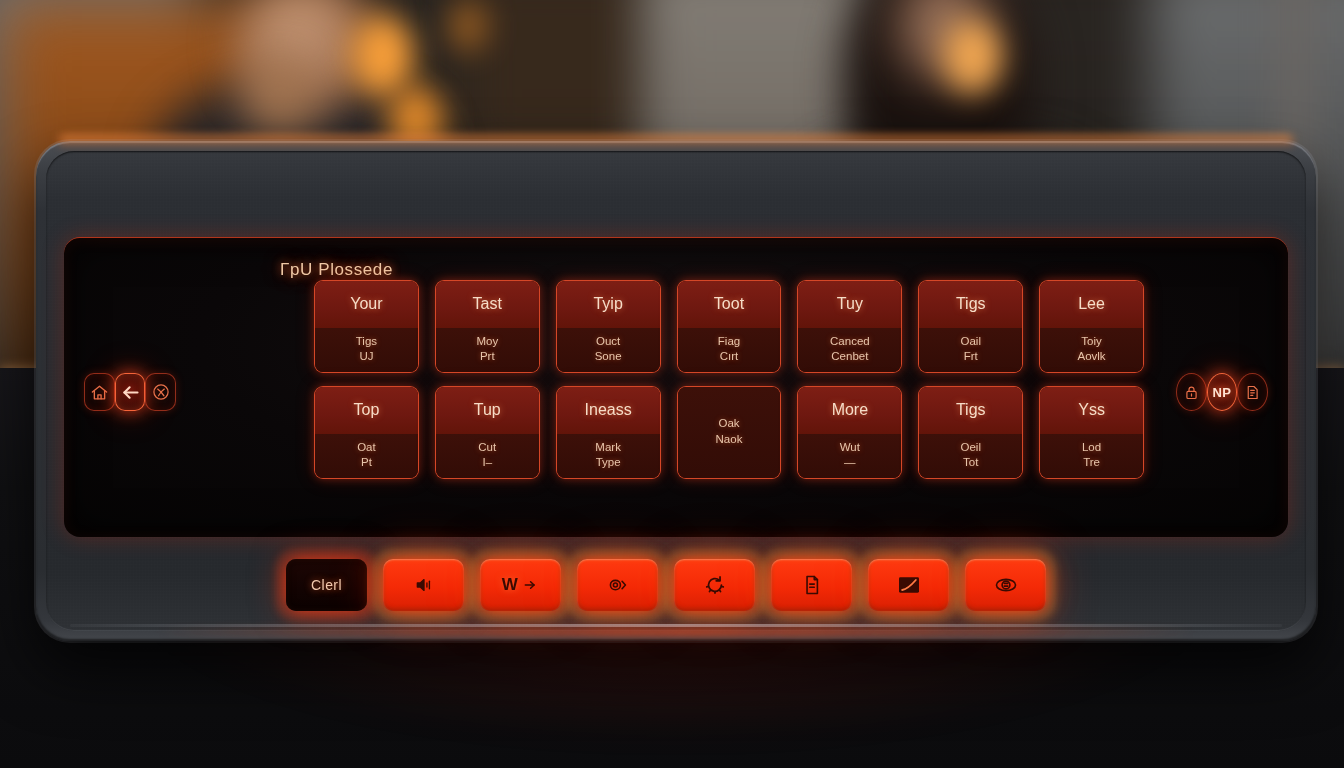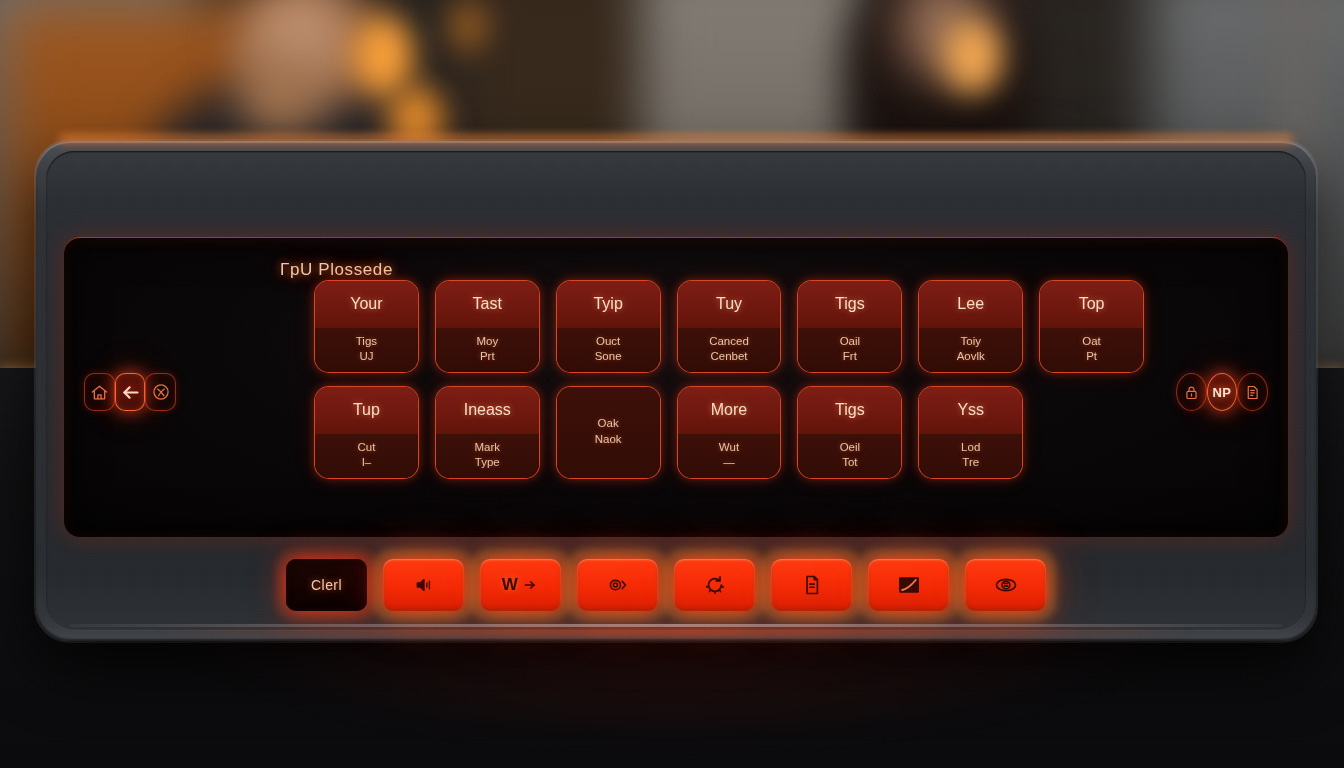--- a/index.html
+++ b/index.html
@@ -268,21 +268,21 @@
   #grid {
     position: absolute;
     left: 250px; top: 42px;
     width: 830px;
     display: grid;
     grid-template-columns: repeat(7, 1fr);
     gap: 13px 16px;
   }
   .tile {
     height: 93px;
-    border-radius: 15px;
+    border-radius: 9px;
     border: 1.3px solid rgba(255,86,48,.80);
     background: #2d0b08;
     box-shadow:
       0 0 9px rgba(230,55,25,.40),
       0 0 20px rgba(200,40,15,.18),
       inset 0 0 10px rgba(0,0,0,.45);
     overflow: hidden;
     display: flex;
     flex-direction: column;
     text-align: center;
@@ -476,20 +476,30 @@
           <div class="t1">Tyip</div>
 
         </div>
         <div class="tile-body">
           <span>Ouct</span>
           <span>Sone</span>
         </div>
       </div>
       <div class="tile">
         <div class="tile-head">
+          <div class="t1">Toot</div>
+
+        </div>
+        <div class="tile-body">
+          <span>Fiag</span>
+          <span>Cırt</span>
+        </div>
+      </div>
+      <div class="tile">
+        <div class="tile-head">
           <div class="t1">Tuy</div>
 
         </div>
         <div class="tile-body">
           <span>Canced</span>
           <span>Cenbet</span>
         </div>
       </div>
       <div class="tile">
         <div class="tile-head">

